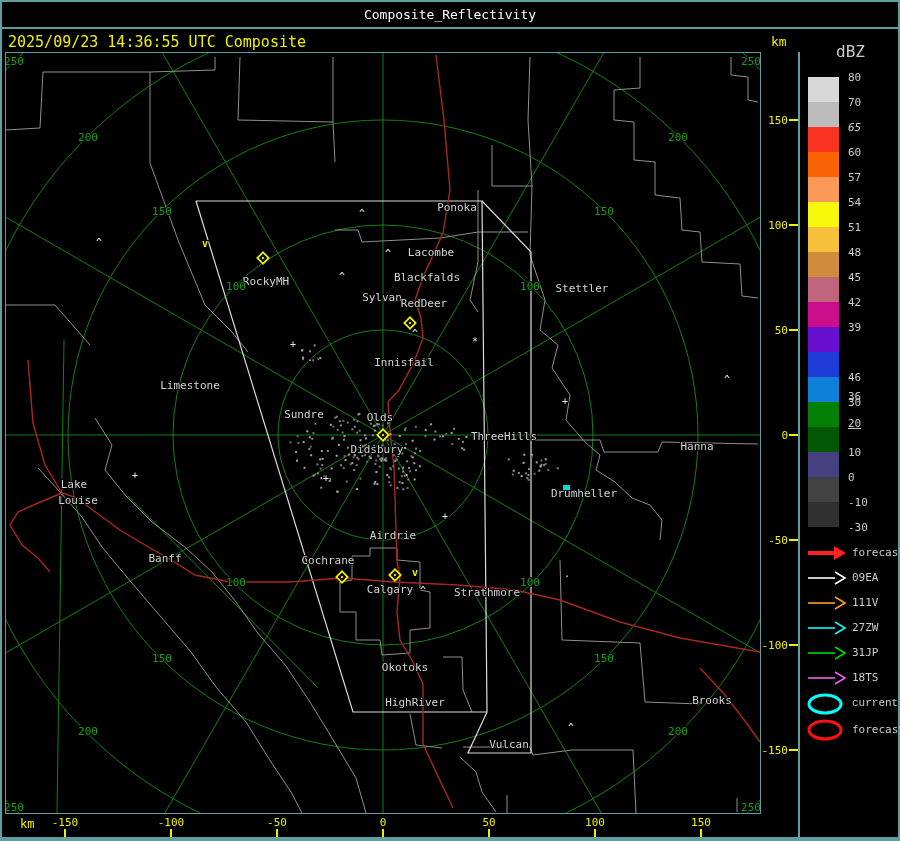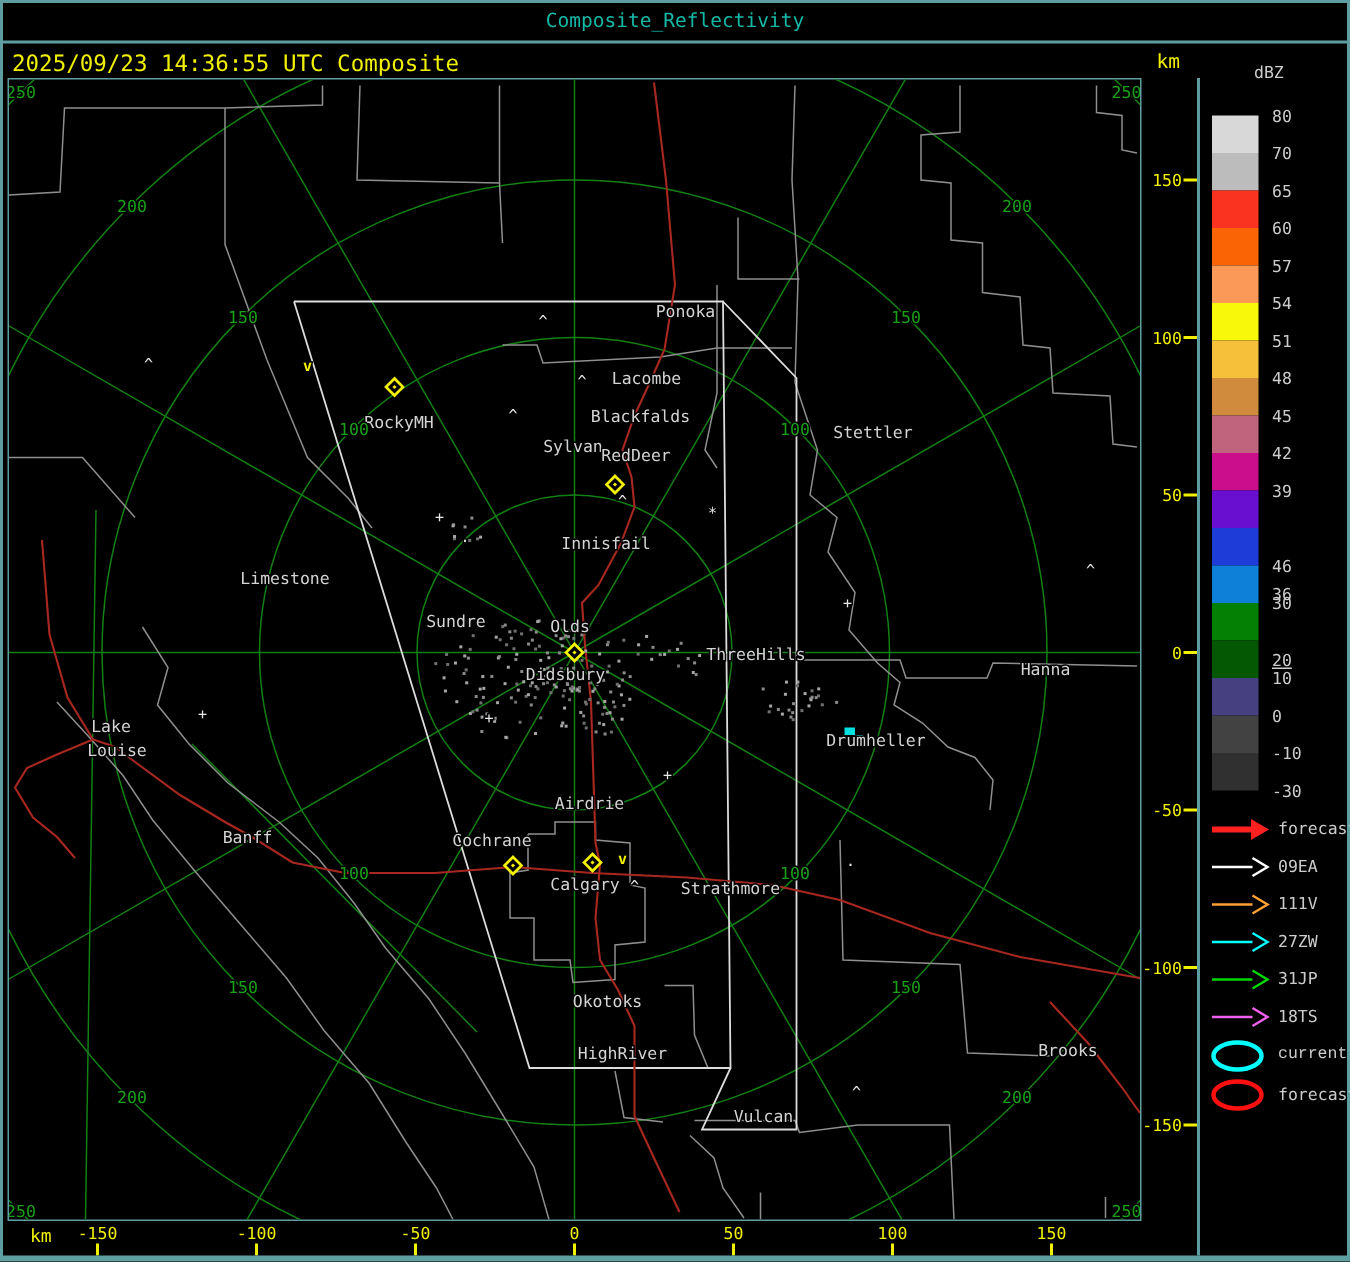--- a/index.html
+++ b/index.html
@@ -1,36 +1,36 @@
 <!DOCTYPE html>
 <html><head>
 <meta charset="utf-8">
 <style>
   html,body{margin:0;padding:0;background:#000;}
   body{width:900px;height:841px;position:relative;overflow:hidden;
        font-family:"DejaVu Sans Mono",monospace;}
   .frame{position:absolute;left:0;top:0;width:896px;height:837px;
          border:2px solid #5f9ea0;}
   .titlebar{position:absolute;left:2px;top:2px;width:896px;height:25px;
-            border-bottom:2px solid #5f9ea0;color:#14b8a6;font-size:13px;
+            border-bottom:2px solid #5f9ea0;color:#ffffff;font-size:13px;
             text-align:center;line-height:25px;letter-spacing:0px;}
   .timestamp{position:absolute;left:8px;top:33px;color:#f0f000;font-size:15px;}
   .km-top{position:absolute;left:771px;top:34px;color:#f0f000;font-size:13px;}
   .mapbox{position:absolute;left:5px;top:52px;width:754px;height:760px;
           border:1px solid #5f9ea0;background:#000;}
   .vdivider{position:absolute;left:798px;top:52px;width:2px;height:785px;background:#5f9ea0;}
   .bottombar{position:absolute;left:0px;top:837px;width:900px;height:4px;background:#5f9ea0;}
   .km-bottom{position:absolute;left:20px;top:817px;color:#f0f000;font-size:12px;}
   .btick-label{position:absolute;top:816px;width:50px;margin-left:-25px;
                text-align:center;color:#f0f000;font-size:11px;}
   .btick{position:absolute;top:829px;width:2px;height:8px;background:#f0f000;}
   .rtick-label{position:absolute;left:756px;width:32px;text-align:right;
                color:#f0f000;font-size:11px;margin-top:-6px;}
   .rtick{position:absolute;left:789px;width:9px;height:2px;background:#f0f000;}
-  .dbz-title{position:absolute;left:836px;top:42px;color:#cccccc;font-size:11px;}
+  .dbz-title{position:absolute;left:836px;top:42px;color:#cccccc;font-size:16px;}
   .cb-swatch{position:absolute;left:808px;width:31px;height:25px;}
   .cb-label{position:absolute;left:848px;color:#cccccc;font-size:11px;margin-top:-6px;}
   .legend-row{position:absolute;left:806px;width:92px;height:16px;}
   .legend-label{position:absolute;left:46px;top:1px;color:#cccccc;font-size:11px;white-space:nowrap;}
   .legend-icon{position:absolute;left:0px;top:0px;}
 </style>
 </head>
 <body>
 
 <div class="frame"></div>
@@ -404,33 +404,33 @@
     <div class="cb-swatch" style="top: 327px; background: rgb(105, 15, 208);"></div>
     <div class="cb-swatch" style="top: 352px; background: rgb(30, 60, 216);"></div>
     <div class="cb-swatch" style="top: 377px; background: rgb(14, 128, 216);"></div>
     <div class="cb-swatch" style="top: 402px; background: rgb(4, 128, 4);"></div>
     <div class="cb-swatch" style="top: 427px; background: rgb(4, 88, 4);"></div>
     <div class="cb-swatch" style="top: 452px; background: rgb(71, 64, 128);"></div>
     <div class="cb-swatch" style="top: 477px; background: rgb(66, 66, 66);"></div>
     <div class="cb-swatch" style="top: 502px; background: rgb(48, 48, 48);"></div>
     <div class="cb-label" style="top: 77px;">80</div>
     <div class="cb-label" style="top: 102px;">70</div>
-    <div class="cb-label" style="top: 127px;">65</div>
+    <div class="cb-label" style="top: 127px; font-style: italic;">65</div>
     <div class="cb-label" style="top: 152px;">60</div>
     <div class="cb-label" style="top: 177px;">57</div>
     <div class="cb-label" style="top: 202px;">54</div>
     <div class="cb-label" style="top: 227px;">51</div>
     <div class="cb-label" style="top: 252px;">48</div>
     <div class="cb-label" style="top: 277px;">45</div>
     <div class="cb-label" style="top: 302px; text-align: center;">42</div>
     <div class="cb-label" style="top: 327px;">39</div>
     <div class="cb-label" style="top: 344px; margin-top: 46px;">36</div>
     <div class="cb-label" style="top: 377px;">46</div>
     <div class="cb-label" style="top: 402px;">30</div>
-    <div class="cb-label" style="top: 440px; text-decoration: underline;">20</div>
+    <div class="cb-label" style="top: 423px; text-decoration: underline;">20</div>
     <div class="cb-label" style="top: 452px;">10</div>
     <div class="cb-label" style="top: 477px;">0</div>
     <div class="cb-label" style="top: 502px;">-10</div>
     <div class="cb-label" style="top: 527px;">-30</div>
   </div>
 <div id="legend">
     <div class="legend-row" style="top: 545px;">
       <svg width="42" height="26" class="legend-icon" style="top:-5px">
         <line x1="2" y1="13" x2="29" y2="13" stroke="#ff2020" stroke-width="4"></line>
         <path d="M28,6 L40,13 L28,20 Z" fill="#ff2020"></path>

